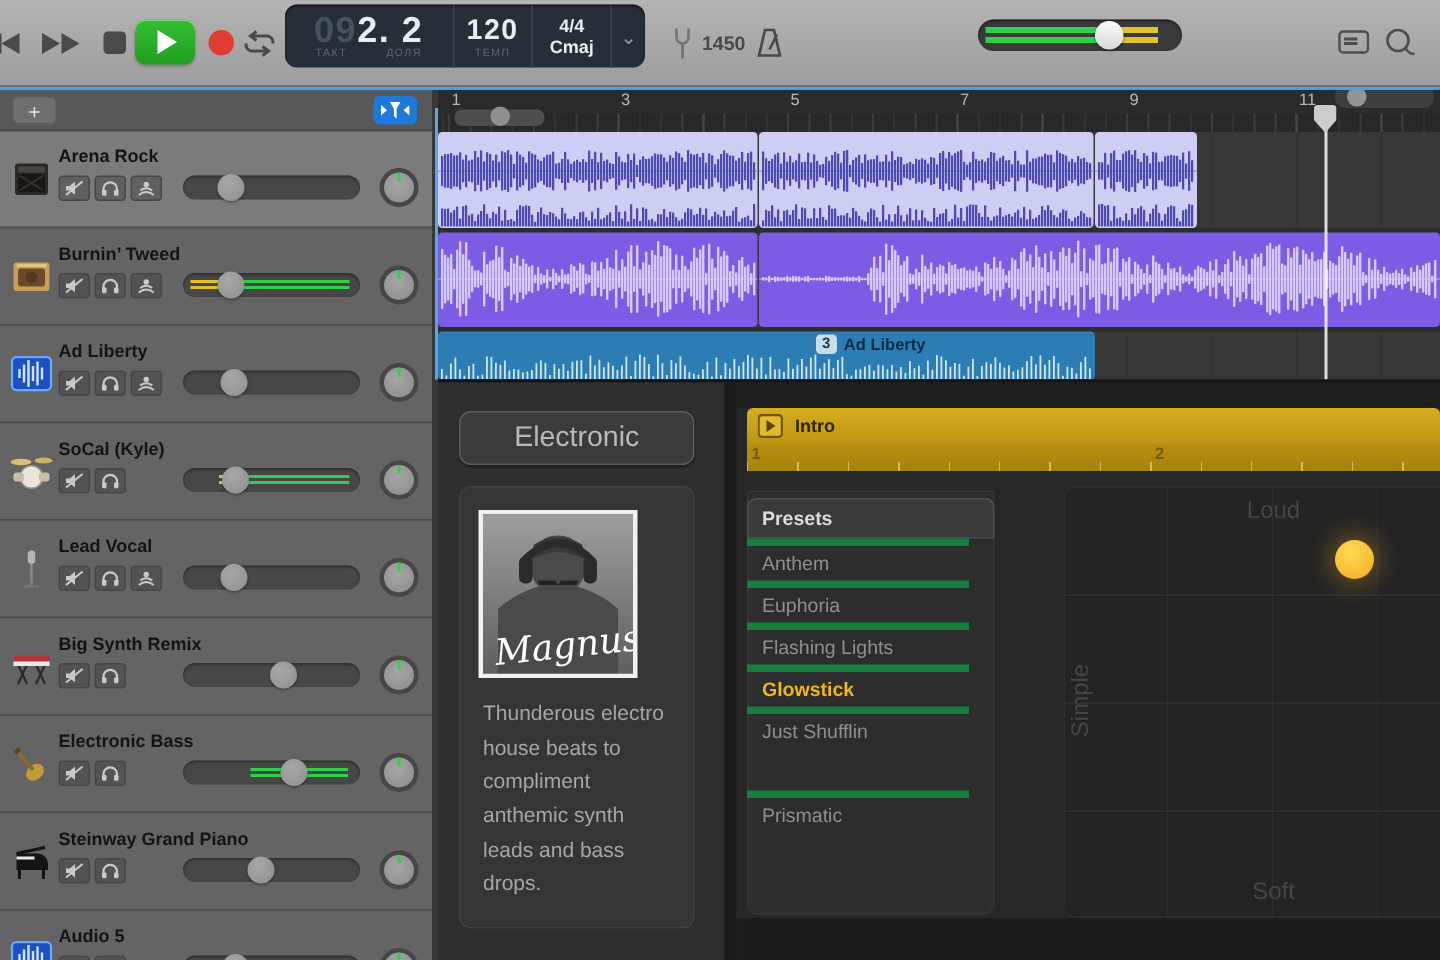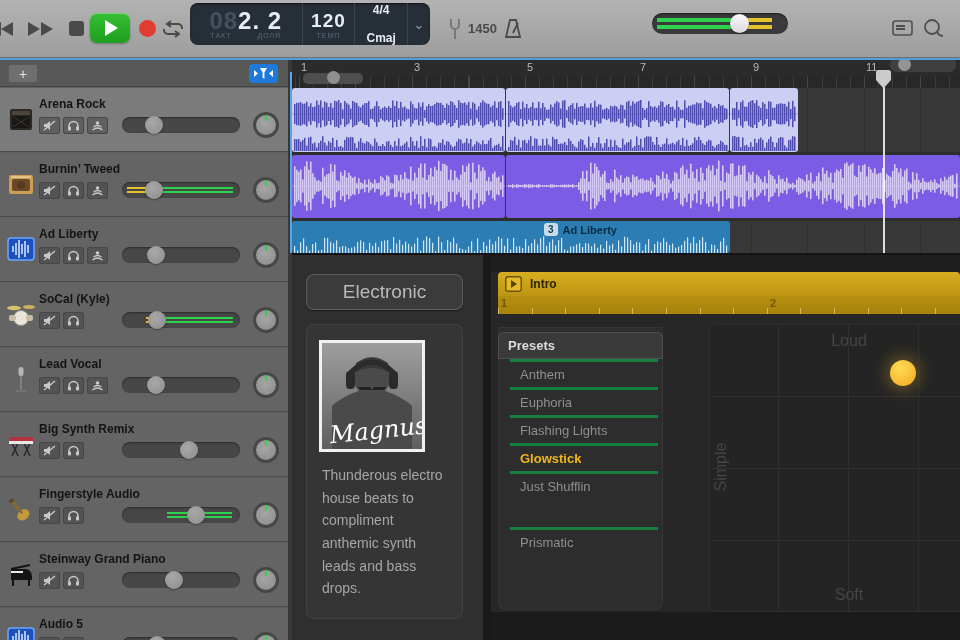--- a/index.html
+++ b/index.html
@@ -100,21 +100,21 @@
      background:repeating-linear-gradient(90deg,rgba(250,232,160,.55) 0 1px,transparent 1px 33.6px);}
   #yb-play{position:absolute;left:7px;top:4px;width:17px;height:16px;border-radius:3px;background:#e3ba2c;box-shadow:inset 0 0 0 1.5px #6e5600;display:flex;align-items:center;justify-content:center;}
   #yb-play .tri{width:0;height:0;border-left:6px solid #5a4600;border-top:4px solid transparent;border-bottom:4px solid transparent;margin-left:1px;}
   #yb-name{position:absolute;left:32px;top:5px;font-size:12px;font-weight:bold;color:#2e2400;}
   .yb-num{position:absolute;top:1px;font-size:11px;color:#6e5a08;font-weight:bold;}
   #presets{position:absolute;left:7px;top:72px;width:165px;height:283px;background:#2d2d2d;border-radius:0 0 8px 8px;box-shadow:inset 0 0 0 1px #363636;}
   #presets-head{position:absolute;left:0;top:5px;width:165px;height:27px;background:#3a3a3a;border-radius:6px 6px 0 0;
      box-shadow:inset 0 0 0 1px #4f4f4f;display:flex;align-items:center;padding-left:10px;box-sizing:border-box;
      color:#dcdcdc;font-size:13px;font-weight:bold;}
   .preset-item{position:absolute;left:0;width:148px;height:28px;display:flex;align-items:center;padding-left:10px;box-sizing:border-box;
-     font-size:13px;color:#8f8f8f;border-top:3px solid #15803d;margin-left:12px;}
+     font-size:13px;color:#8f8f8f;border-top:5px solid #15803d;}
   .preset-item.selected{color:var(--preset-selected,#f0b718);font-weight:bold;}
   #pad{position:absolute;left:187px;top:69px;width:280px;height:288px;border-radius:8px;background:#242424;
      background-image:repeating-linear-gradient(90deg,transparent 0 69px,#2f2f2f 69px 70px),repeating-linear-gradient(0deg,transparent 0 71px,#2f2f2f 71px 72px);
      box-shadow:inset 0 0 0 1px #2e2e2e;margin-left:31px;}
   .pad-lab{position:absolute;color:#454545;font-size:16px;}
   #pad-top{left:0;right:0;top:8px;text-align:center;}
   #pad-bottom{left:0;right:0;bottom:8px;text-align:center;}
   #pad-left{left:-28px;top:50%;transform:rotate(-90deg) translateX(0);width:80px;text-align:center;margin-top:-10px;}
   #pad-right{right:-28px;top:50%;transform:rotate(90deg);width:80px;text-align:center;margin-top:-10px;}
   #pad-puck{position:absolute;left:181px;top:36px;width:26px;height:26px;border-radius:50%;
@@ -146,31 +146,31 @@
       <svg width="24" height="18" viewBox="0 0 24 18" fill="none" stroke="#4a4a4a" stroke-width="2">
         <path d="M7 4 H17 a4 4 0 0 1 4 4 v1"></path>
           <path d="M17 14 H7 a4 4 0 0 1 -4 -4 V9"></path>
         <path d="M10 1 L6 4 L10 7" fill="none"></path>
           <path d="M14 11 L18 14 L14 17" fill="none"></path>
       </svg>
     </div>
 
     <div id="lcd">
       <div class="lcd-cell" style="width:112px;">
-        <div class="lcd-digits"><span class="lcd-dim">08</span><span>2. 2</span></div>
+        <div class="lcd-digits"><span class="lcd-dim">09</span><span>2. 2</span></div>
         <div class="lcd-labrow">
             <span class="lcd-lab">ТАКТ</span>
             <span class="lcd-lab">ДОЛЯ</span>
           </div>
       </div>
       <div class="lcd-cell" style="width:52px;">
         <div class="lcd-digits" style="font-size:19px;">120</div>
         <div class="lcd-lab">ТЕМП</div>
       </div>
-      <div class="lcd-cell" style="width:52px;justify-content:space-between;">
+      <div class="lcd-cell" style="width:52px;">
         <div class="lcd-sig">4/4</div>
         <div class="lcd-sig">Cmaj</div>
       </div>
       <div class="lcd-cell" id="lcd-chev">⌄</div>
     </div>
 
     <div class="tb-ic" style="left:443px;width:24px;opacity:.55;">
       <svg width="18" height="22" viewBox="0 0 18 22" fill="none" stroke="#4a4a4a" stroke-width="1.8">
         <path d="M5 1 v6 a4 4 0 0 0 8 0 V1"></path>
           <path d="M9 11 V21"></path>
@@ -433,21 +433,21 @@
         <div class="track-row" style="top: 418px;">
     <div class="t-icon">
             <svg width="30" height="30" viewBox="0 0 30 30">
               <g transform="rotate(-40 15 15)">
                 <ellipse cx="13" cy="21" rx="6.5" ry="5" fill="#c29a3a"></ellipse>
                 <rect x="11.8" y="2" width="2.6" height="17" rx="1" fill="#8a6a30"></rect>
                 <rect x="10.8" y="1" width="4.6" height="3" rx="1" fill="#5d4620"></rect>
               </g>
             </svg>
           </div>
-    <div class="t-name">Fingerstyle Audio</div>
+    <div class="t-name">Electronic Bass</div>
     <div class="t-btns">
             <div class="t-btn">
               <svg width="13" height="11" viewBox="0 0 13 11">
                 <path d="M1 4 h2.5 L7 1 V10 L3.5 7 H1 Z" fill="#c9c9c9"></path>
                 <line x1="1" y1="10" x2="12" y2="1" stroke="#c9c9c9" stroke-width="1.4"></line>
               </svg>
             </div>
             <div class="t-btn">
               <svg width="13" height="11" viewBox="0 0 13 11">
                 <path d="M2 9 V6 a4.5 4.5 0 0 1 9 0 v3" fill="none" stroke="#c9c9c9" stroke-width="1.5"></path>

